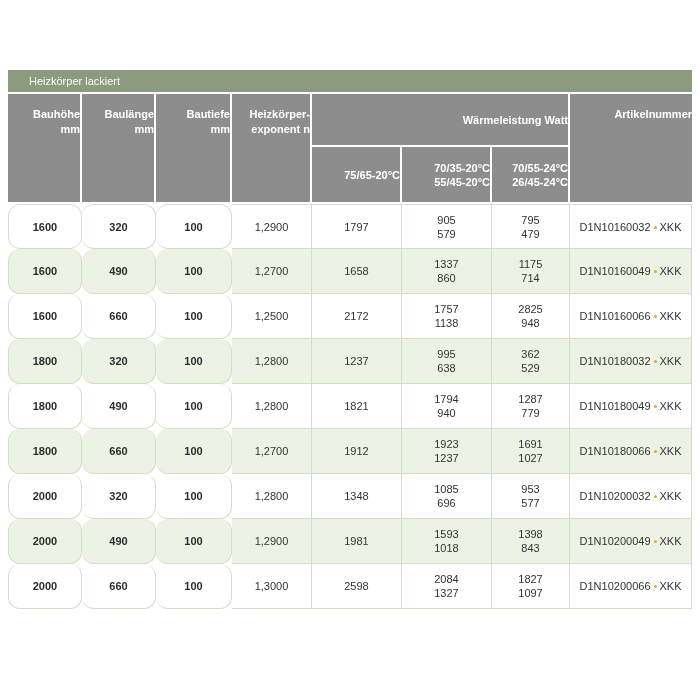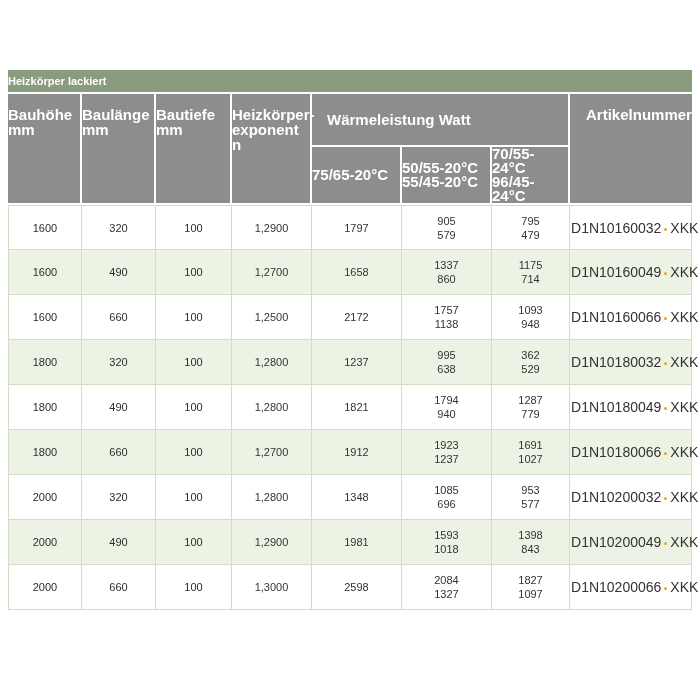--- a/index.html
+++ b/index.html
@@ -7,31 +7,31 @@
     width:700px;height:700px;background:#ffffff;
     font-family:"Liberation Sans", sans-serif;
     color:#333;
     position:relative;
     overflow:hidden;
   }
   .page{box-sizing:border-box;width:700px;height:700px;padding:70px 8px 0 8px;}
   .title-bar{
     height:22px;line-height:22px;
     background:var(--title-bg,#8B9B7D);
-    color:#fff;font-size:11px;font-weight:bold;
-    padding-left:0;margin-bottom:2px;
+    color:#fff;font-size:11px;font-weight:normal;
+    padding-left:21px;margin-bottom:2px;
   }
   table{
     border-collapse:separate;border-spacing:0;
     table-layout:fixed;width:684px;
   }
   thead th{
     background:var(--header-bg,#8D8D8D);
-    color:#fff;font-size:15px;font-weight:bold;
-    text-align:left;padding:0;
+    color:#fff;font-size:11px;font-weight:bold;
+    text-align:right;padding:0;
     border-right:2px solid #fff;
     box-sizing:border-box;
   }
   thead tr.hr1{height:53px;}
   thead tr.hr2{height:57px;margin-left:12px;}
   th.rowspan-cell{vertical-align:top;padding-top:13px;line-height:15px;}
   th.watt-head{vertical-align:middle;border-bottom:2px solid #fff;padding-left:15px;}
   th.art-head{border-right:none;padding-left:16px;}
   th.sub{vertical-align:middle;line-height:14px;font-weight:bold;border-bottom:2px solid #fff;}
   th.rowspan-cell{border-bottom:2px solid #fff;}
@@ -39,22 +39,22 @@
     height:45px;box-sizing:border-box;
     text-align:center;vertical-align:middle;
     font-size:11px;line-height:14px;
     border-right:1px solid var(--border,#D3DDC8);
     border-bottom:1px solid var(--border,#D3DDC8);
     background:#fff;
   }
   tbody td:first-child{border-left:1px solid var(--border,#D3DDC8);}
   tbody tr:first-child td{border-top:1px solid var(--border,#D3DDC8);}
   tbody tr:nth-child(even) td{background:var(--row-alt-bg,#EDF3E4);}
-  td.b{font-weight:normal;color:#2d2d2d;}
-  td.art{font-size:14px;white-space:nowrap;text-align:center;}
+  td.b{font-weight:bold;color:#2d2d2d;border-radius:12px;}
+  td.art{font-size:11px;white-space:nowrap;text-align:center;}
   .dot{
     display:inline-block;width:3px;height:3px;border-radius:50%;
     background:var(--dot,#F2A50C);
     margin:0 3px;vertical-align:2px;
   }
 </style>
 </head>
 <body>
 
 <div class="page">
@@ -93,26 +93,26 @@
           <div>exponent n</div>
         </th>
         <th colspan="3" class="watt-head">Wärmeleistung Watt</th>
         <th rowspan="2" class="rowspan-cell art-head">Artikelnummer</th>
       </tr>
       <tr class="hr2">
         <th class="sub">
           <div>75/65-20°C</div>
         </th>
         <th class="sub">
-          <div>50/55-20°C</div>
+          <div>70/35-20°C</div>
           <div>55/45-20°C</div>
         </th>
         <th class="sub">
           <div>70/55-24°C</div>
-          <div>96/45-24°C</div>
+          <div>26/45-24°C</div>
         </th>
       </tr>
     </thead>
     <tbody>
 
       <tr>
         <td class="b">1600</td>
         <td class="b">320</td>
         <td class="b">100</td>
         <td>1,2900</td>
@@ -149,21 +149,21 @@
         <td class="b">1600</td>
         <td class="b">660</td>
         <td class="b">100</td>
         <td>1,2500</td>
         <td>2172</td>
         <td>
             <div>1757</div>
             <div>1138</div>
           </td>
         <td>
-            <div>1093</div>
+            <div>2825</div>
             <div>948</div>
           </td>
         <td class="art"><span>D1N10160066</span><span class="dot"></span><span>XKK</span></td>
       </tr>
 
       <tr>
         <td class="b">1800</td>
         <td class="b">320</td>
         <td class="b">100</td>
         <td>1,2800</td>

